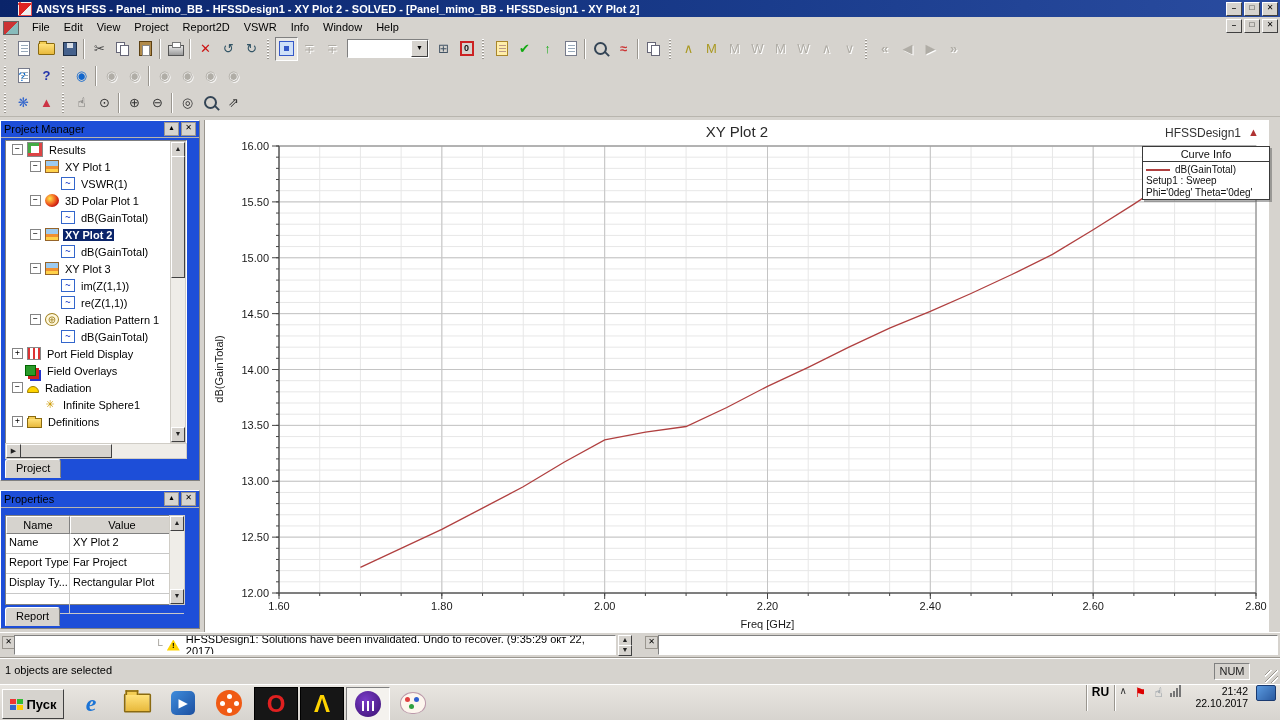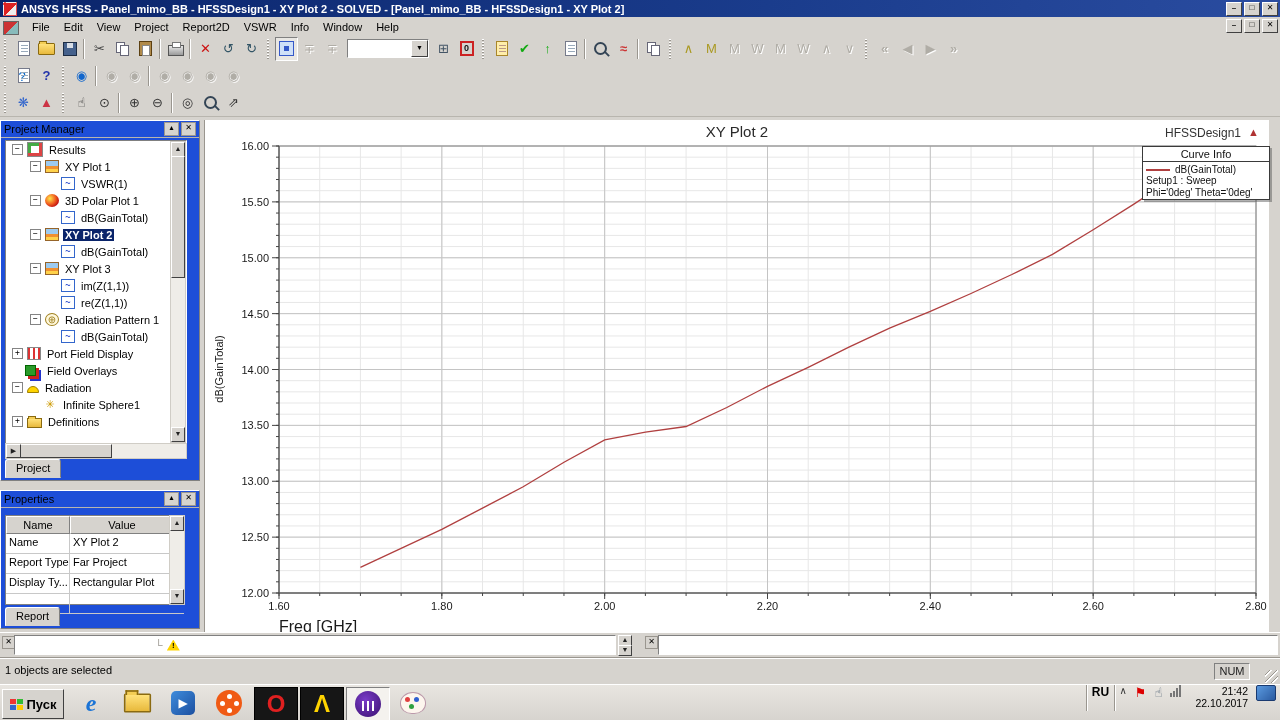--- a/index.html
+++ b/index.html
@@ -1,21 +1,21 @@
 <!DOCTYPE html>
 <html><head>
 <meta charset="utf-8">
 <style>
   html,body{margin:0;padding:0;width:1280px;height:720px;overflow:hidden;
     font-family:"Liberation Sans","DejaVu Sans",sans-serif;font-size:11px;
     background:#d6d3ce;color:#000;-webkit-font-smoothing:none}
   .app{position:relative;width:1280px;height:720px;background:#d6d3ce}
   
   .titlebar{position:absolute;left:0;top:0;width:1280px;height:17px;background:linear-gradient(90deg,#0a246a,#1a3c8c 60%,#2a4ca0);
-    color:#fff;font-weight:bold;display:flex;align-items:center;padding-left:3px;box-sizing:border-box}
+    color:#fff;font-weight:bold;display:flex;align-items:center;padding-left:18px;box-sizing:border-box}
   .appicon{width:12px;height:12px;background:linear-gradient(135deg,#d22 55%,#eee 55%);border:1px solid #fff3;margin-right:4px;flex:none}
   .titletext{white-space:nowrap;overflow:hidden;font-size:11px}
   .winbtns{position:absolute;right:2px;top:2px;display:flex;gap:2px}
   .winbtn{width:14px;height:12px;background:#d6d3ce;border:1px solid;border-color:#fff #404040 #404040 #fff;
     font-size:8px;line-height:10px;text-align:center;color:#000;font-weight:bold}
   .menubar{position:absolute;left:0;top:17px;width:1280px;height:18px;background:#d6d3ce;display:flex;align-items:flex-end;
     border-bottom:1px solid #fff}
   .childicon{width:14px;height:12px;margin:0 6px 0 3px;background:linear-gradient(135deg,#c33 50%,#8bb 50%);border:1px solid #666;flex:none}
   .menuitem{padding:2px 7px;white-space:nowrap}
   .menubar .winbtns{top:2px}
@@ -101,21 +101,21 @@
   .plot-title{position:absolute;left:0;top:3px;width:1064px;text-align:center;font-size:15px;color:#2a2a2a}
   .plot-design{position:absolute;right:28px;top:6px;font-size:12px;color:#333}
   .plot-flag{position:absolute;right:10px;top:6px;font-size:11px;color:#b03333}
   .legend{position:absolute;left:937px;top:26px;width:126px;background:#fff;border:1px solid #3a3a3a;
     box-shadow:2px 2px 0 rgba(80,80,80,.45);font-size:10px;color:#111}
   .legend .lhead{text-align:center;font-size:11px;border-bottom:1px solid #3a3a3a;padding:1px 0}
   .legend .lrow{display:flex;align-items:center;padding:2px 3px 0 3px}
   .legend .lsample{width:24px;height:0;border-top:2px solid #b04040;margin-right:5px;flex:none}
   .legend .ldetail{padding:0 3px 1px 3px;white-space:nowrap}
   .ylab{position:absolute;left:14px;top:249px;transform:translate(-50%,-50%) rotate(-90deg);font-size:11px;color:#1a1a1a;white-space:nowrap}
-  .xlab{position:absolute;left:74px;top:498px;width:977px;font-size:16px;color:#1a1a1a}
+  .xlab{position:absolute;left:74px;top:498px;width:977px;text-align:center;font-size:11px;color:#1a1a1a}
   
   .msgbar{position:absolute;left:0;top:632px;width:1280px;height:25px;background:#d6d3ce;border-top:1px solid #fff}
   .msgclose{position:absolute;width:11px;height:11px;font-size:8px;line-height:9px;text-align:center;
     background:#d6d3ce;border:1px solid #9a968f}
   .msgfield{position:absolute;top:2px;height:20px;background:#fff;border:1px solid;border-color:#808080 #fff #fff #808080;
     box-sizing:border-box;display:flex;align-items:center;overflow:hidden}
   .warnico{width:13px;height:11px;background:#ffd400;clip-path:polygon(50% 0,100% 100%,0 100%);position:relative;
     flex:none;margin-right:6px;text-align:center;font:bold 8px/12px "Liberation Sans",sans-serif}
   .spin{position:absolute;left:618px;top:2px;width:14px;height:20px}
   .spin .sbtn{width:12px;height:9px;line-height:8px}
@@ -744,20 +744,21 @@
       <div class="ldetail">Phi='0deg' Theta='0deg'</div>
     </div>
   </div>
 
   <div class="msgbar">
     <span class="msgclose" style="left:2px;top:3px">✕</span>
     <div class="msgfield" style="left:14px;width:602px">
       <span style="width:140px;flex:none"></span>
       <span style="color:#9a968f;margin-right:4px">└</span>
       <span class="warnico">!</span>
+      <span>HFSSDesign1: Solutions have been invalidated. Undo to recover. (9:35:29  окт 22, 2017)</span>
     </div>
     <div class="spin">
       <span class="sbtn" style="top:0">▲</span>
       <span class="sbtn" style="top:10px">▼</span>
     </div>
     <span class="msgclose" style="left:645px;top:3px">✕</span>
     <div class="msgfield" style="left:658px;width:620px"></div>
   </div>
 
   <div class="statusbar">

